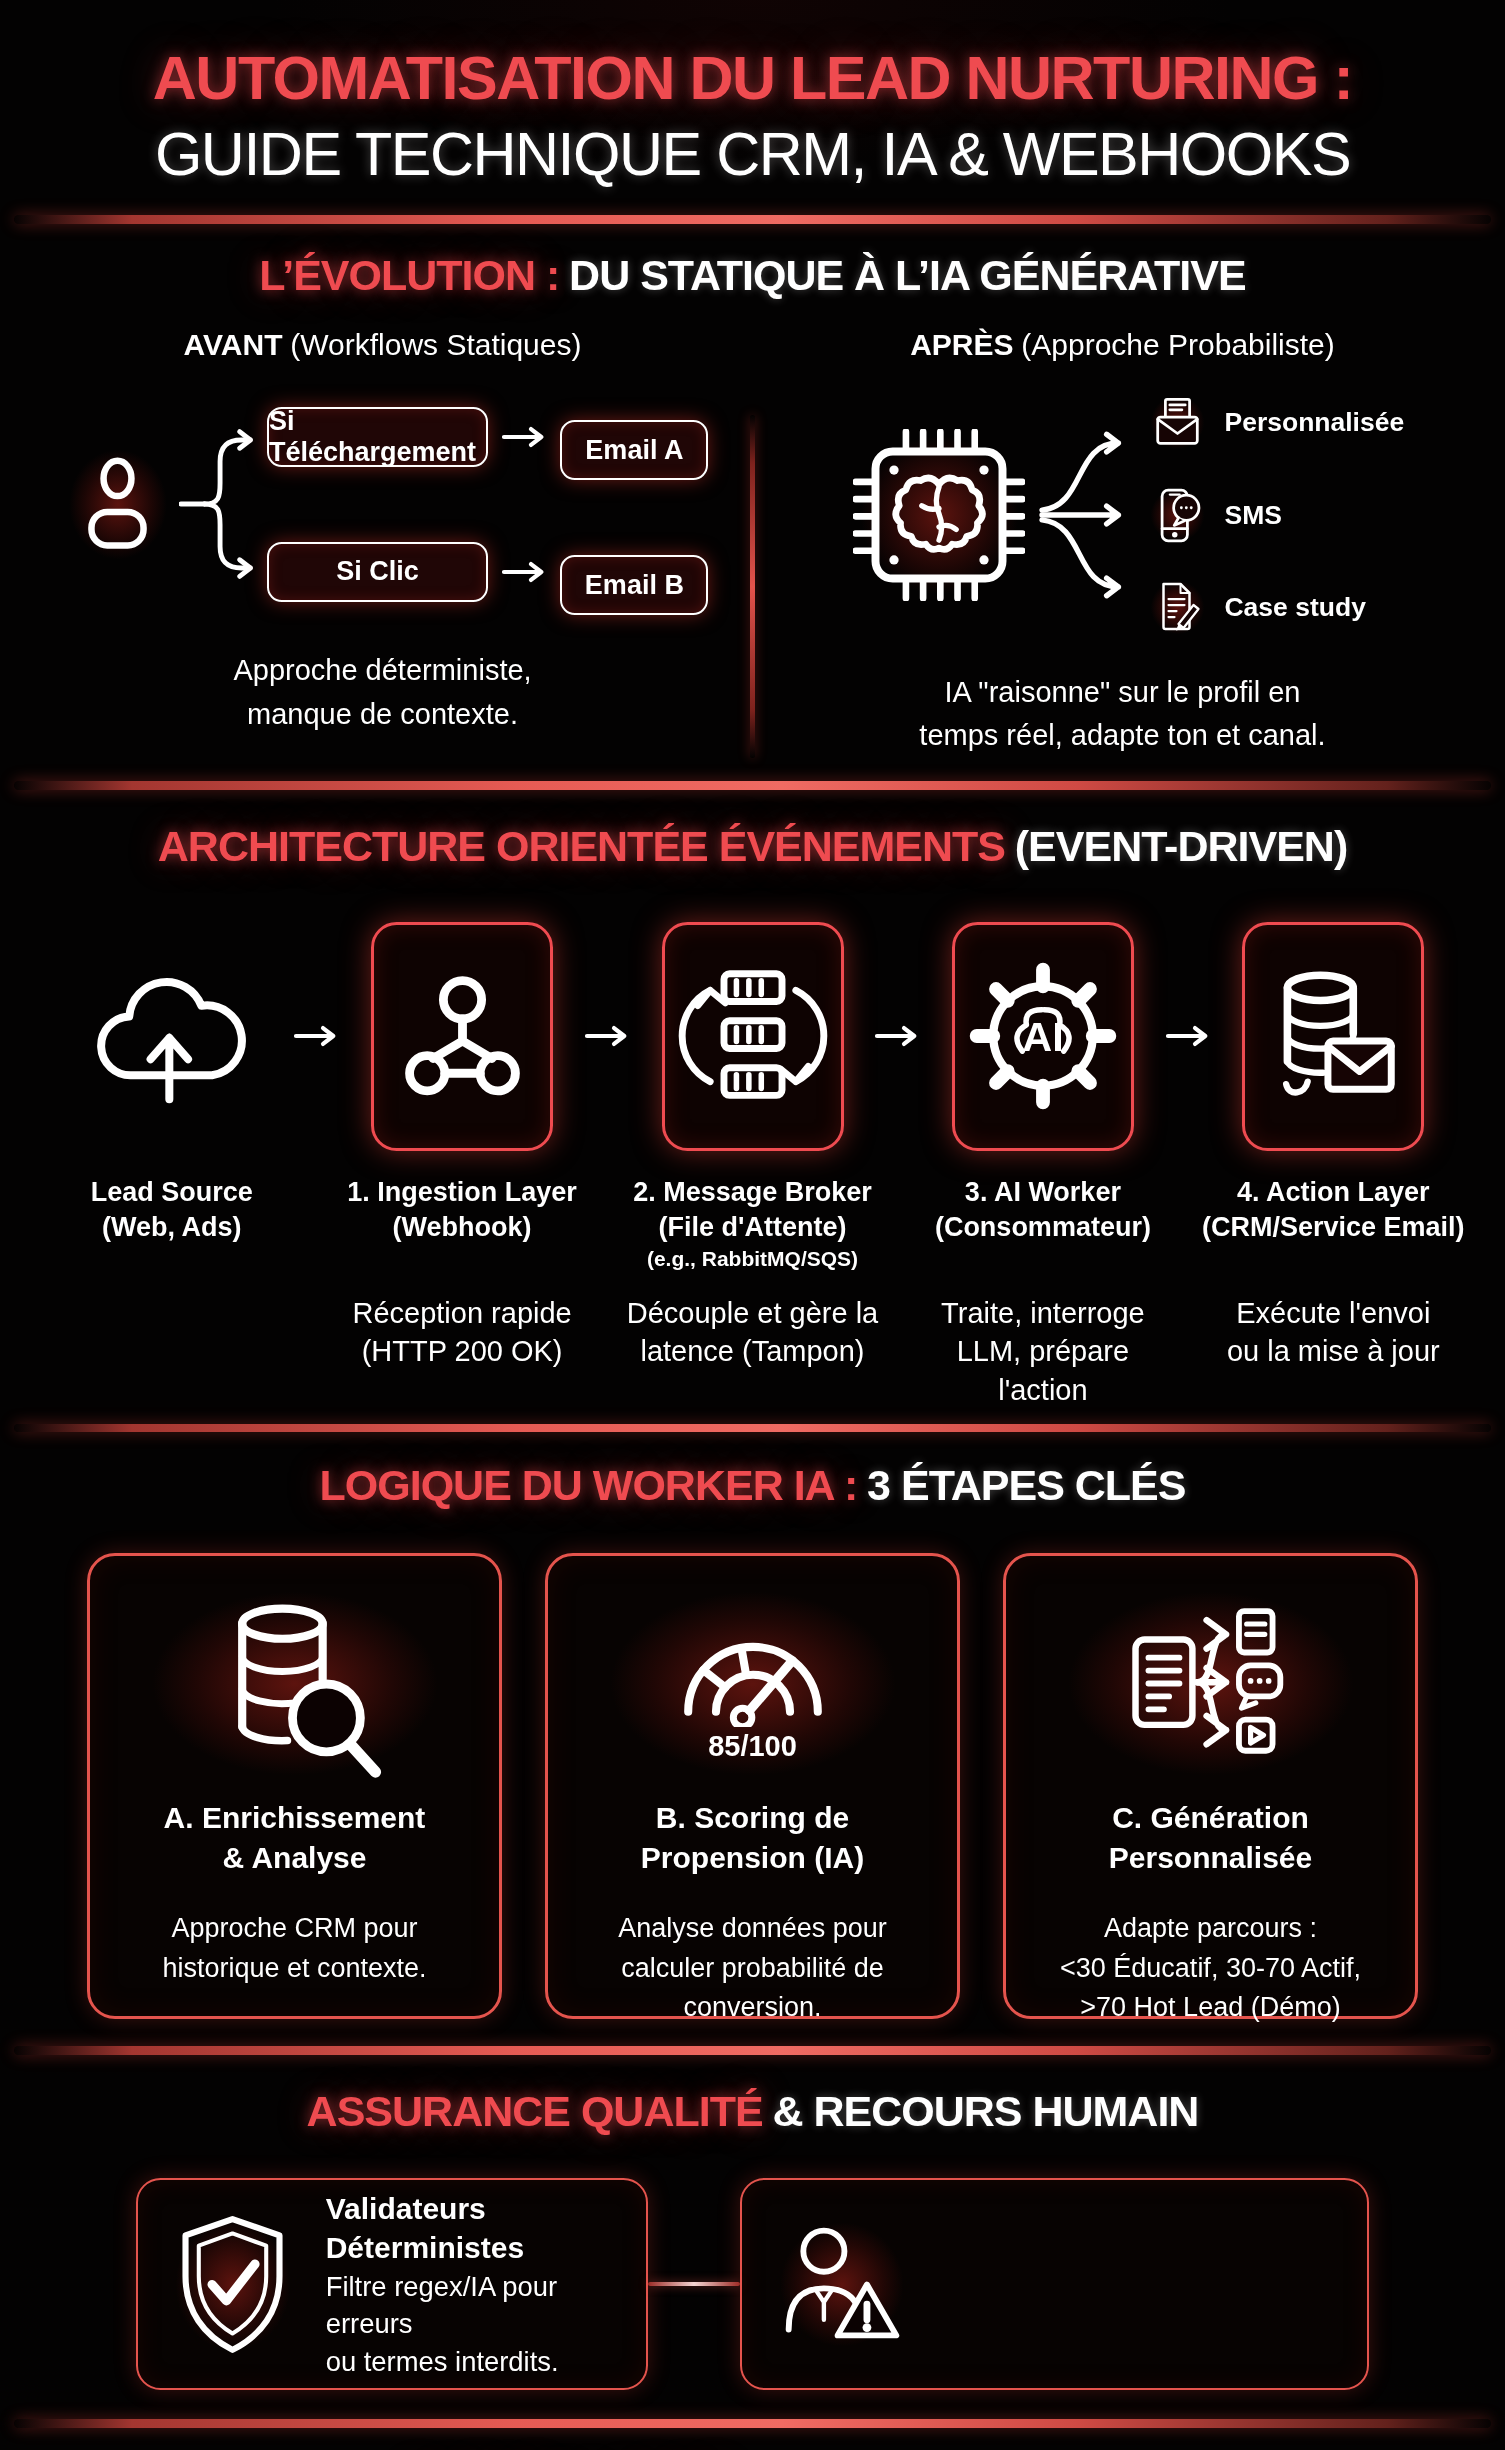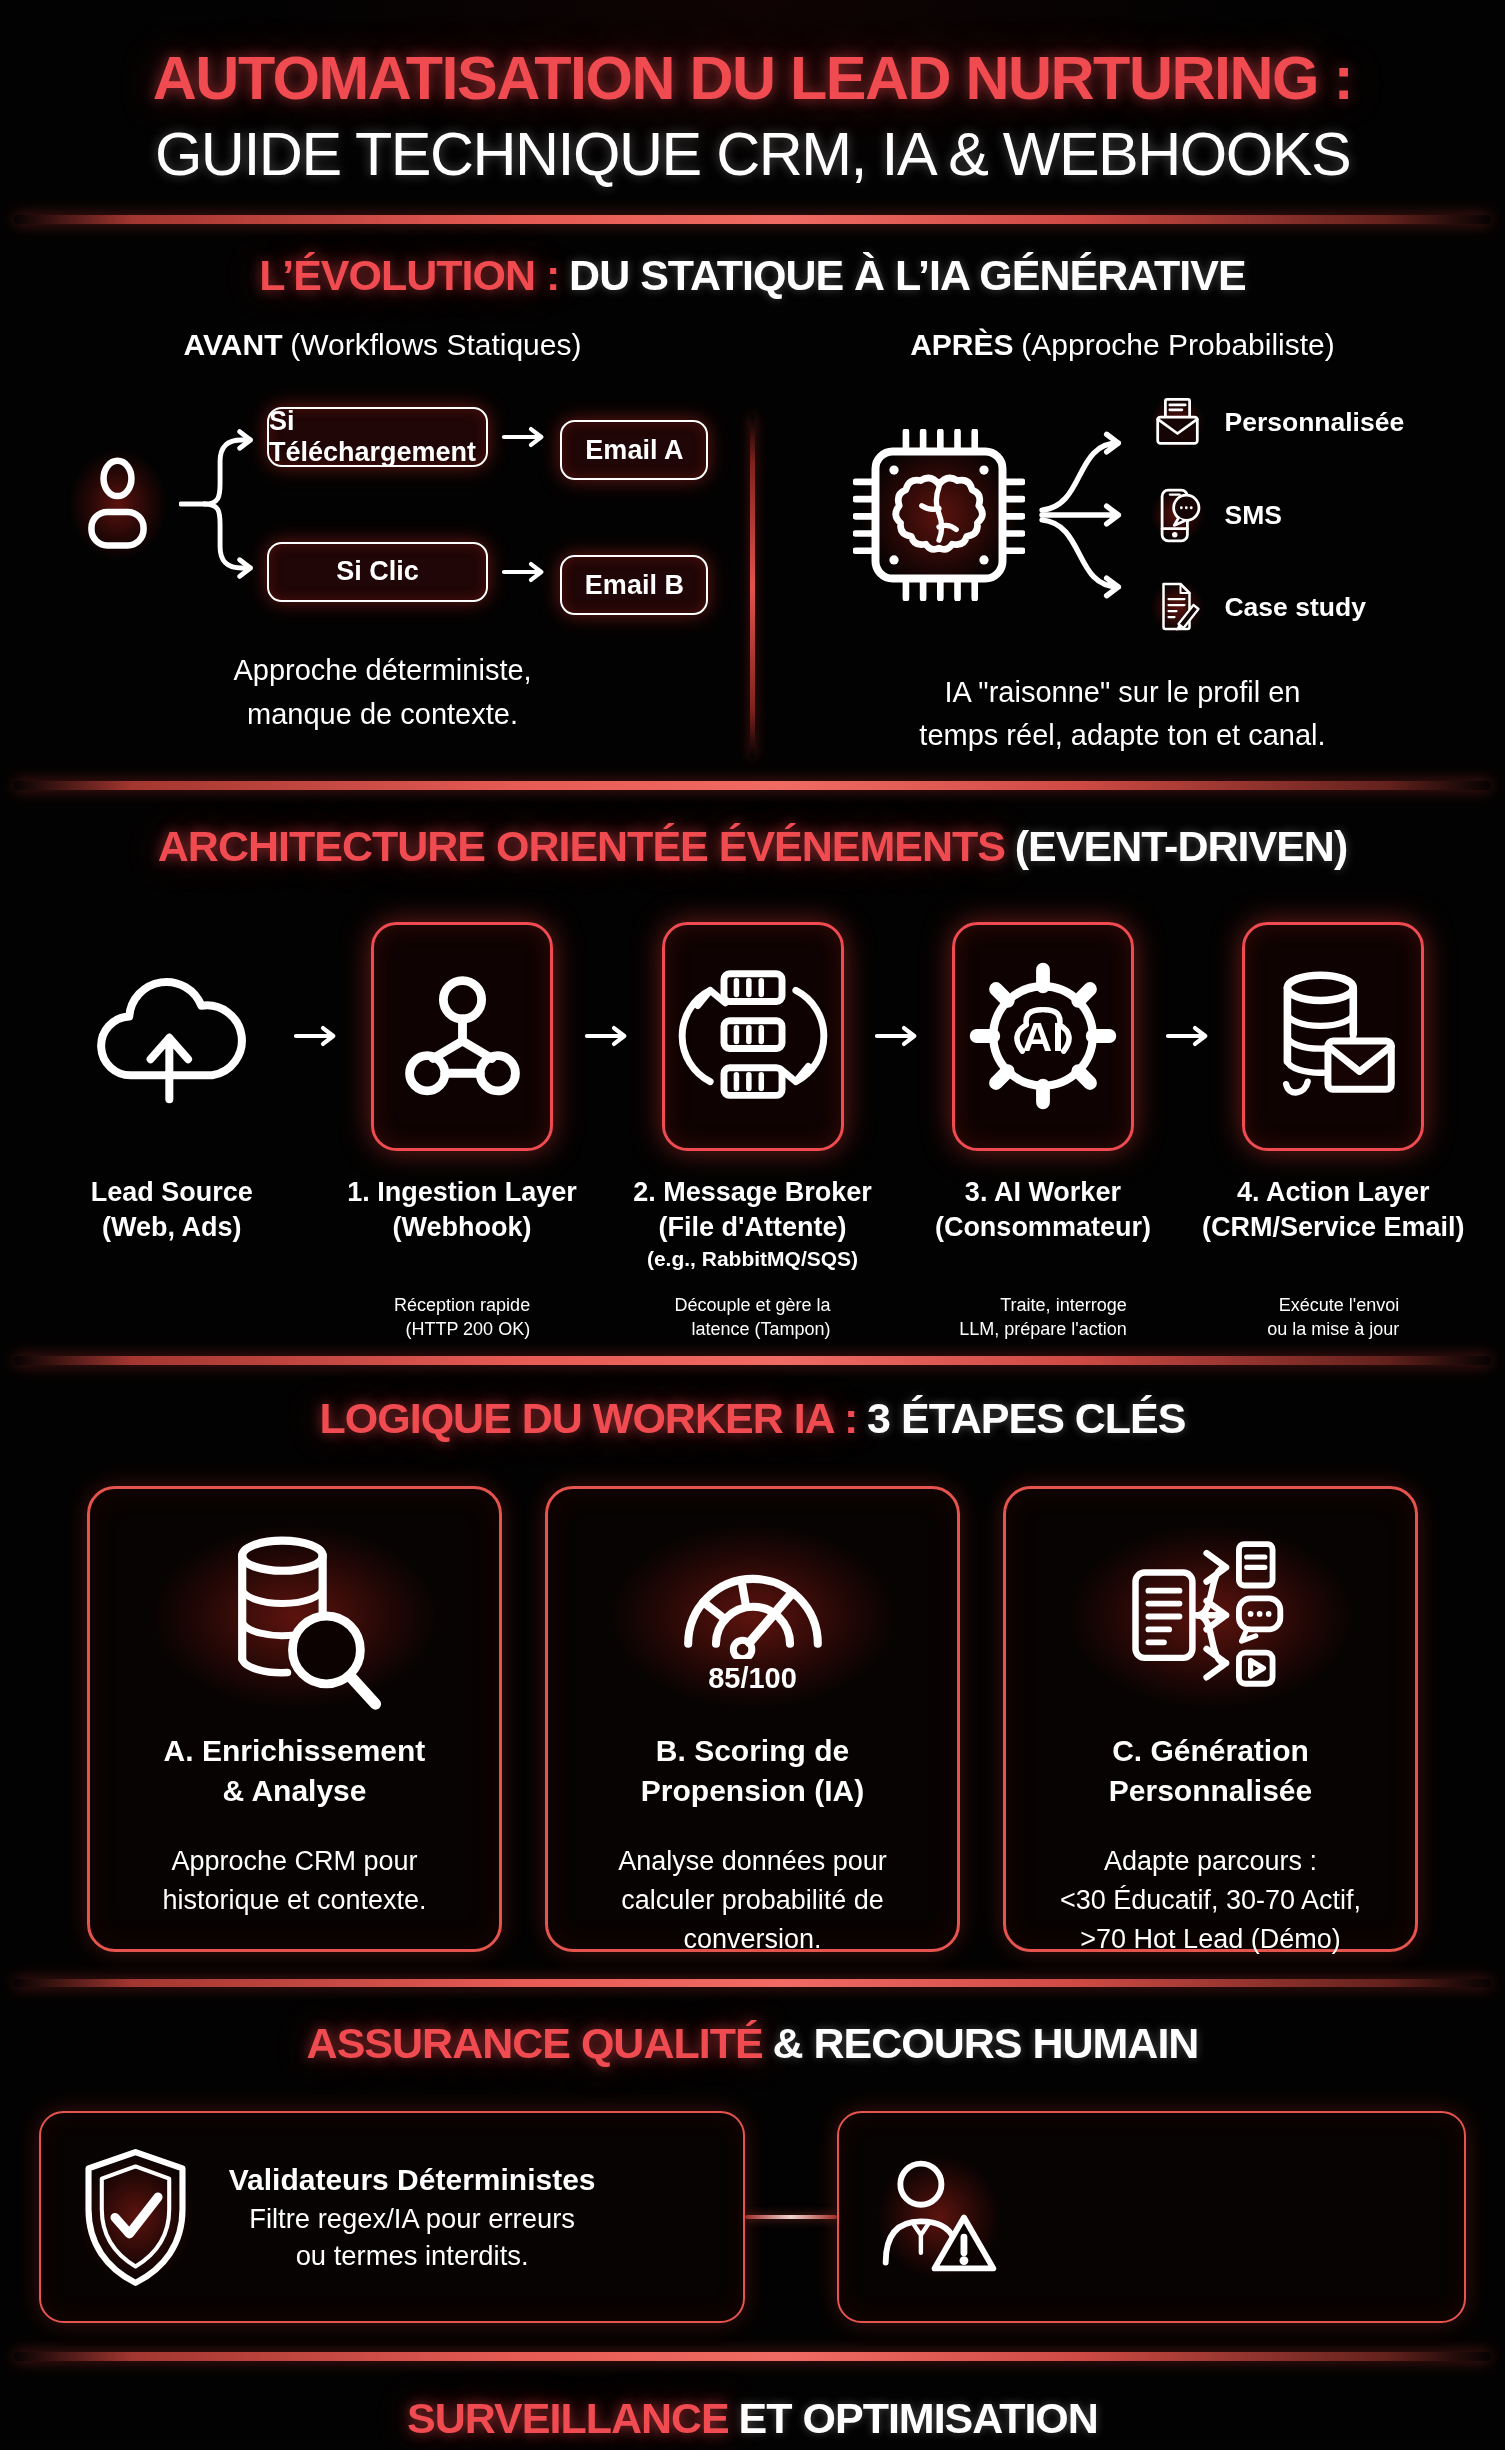--- a/index.html
+++ b/index.html
@@ -67,42 +67,42 @@
   .arch-step { width:267px; display:flex; flex-direction:column; align-items:center; }
   .arch-iconbox {
     width:182px; height:229px; display:flex; align-items:center; justify-content:center;
     border:3.9px solid var(--accent,#ef4b50); border-radius:25.5px; background:rgba(24,5,4,.55);
     box-shadow:0 0 29px rgba(215,60,50,.5), inset 0 0 22.5px rgba(130,25,20,.35);
   }
   .arch-iconbox.noborder { border:none; background:none; box-shadow:none; }
   .arch-arrow { margin-top:100px; flex:0 0 auto; margin-left:-11.8px; margin-right:-11.8px; }
   .arch-title { margin-top:24.5px; height:119px; font-size:27px; font-weight:700; line-height:1.3; text-align:center; }
   .arch-title .small { font-size:21px; }
-  .arch-sub { font-size:18px; font-weight:400; line-height:1.32; text-align:right; }
+  .arch-sub { font-size:29px; font-weight:400; line-height:1.32; text-align:center; }
   
   .worker { padding-top:27.4px; }
   .cards-row { display:flex; justify-content:center; gap:43px; margin-top:42px; }
   .w-card {
     width:415px; height:466px; padding:12.7px 26.5px;
     border:3.4px solid var(--border,#e5544d); border-radius:28px; background:rgba(12,3,2,.5);
     box-shadow:0 0 22.5px rgba(195,55,45,.3), inset 0 0 29px rgba(95,16,12,.2);
   }
   .card-icon-area { height:229px; display:flex; flex-direction:column; align-items:center; justify-content:center; }
   .gauge-label { font-size:29px; font-weight:700; margin-top:2.9px; }
   .card-title { font-size:30px; font-weight:700; text-align:center; line-height:1.34; }
   .card-body { margin-top:31px; font-size:27px; font-weight:400; text-align:center; line-height:1.45; }
   
   .qa { padding-top:31px; }
   .qa-row { display:flex; justify-content:center; align-items:center; margin-top:41px; }
   .qa-card {
     height:212px; display:flex; align-items:center; padding:0 22.5px;
     border:2.9px solid var(--border,#e5544d); border-radius:24.5px; background:rgba(12,3,2,.5);
     box-shadow:0 0 22.5px rgba(195,55,45,.3), inset 0 0 24.5px rgba(95,16,12,.2);
   }
-  .qa-left { width:706px;text-align:center; } .qa-right { width:629px; }
+  .qa-left { width:512px; } .qa-right { width:629px; }
   .qa-text { margin-left:20.6px; }
   .qa-title { font-size:30px; font-weight:700; line-height:1.32; }
   .qa-body { font-size:27.4px; font-weight:400; line-height:1.36; }
   .qa-connector {
     width:92px; height:4.4px; border-radius:2.5px;
     background:linear-gradient(90deg,#9c2c27,#f3d4d2 50%,#9c2c27);
     box-shadow:0 0 9.8px rgba(230,90,80,.5);
   }
   
   .monitoring { padding-top:32px; }

